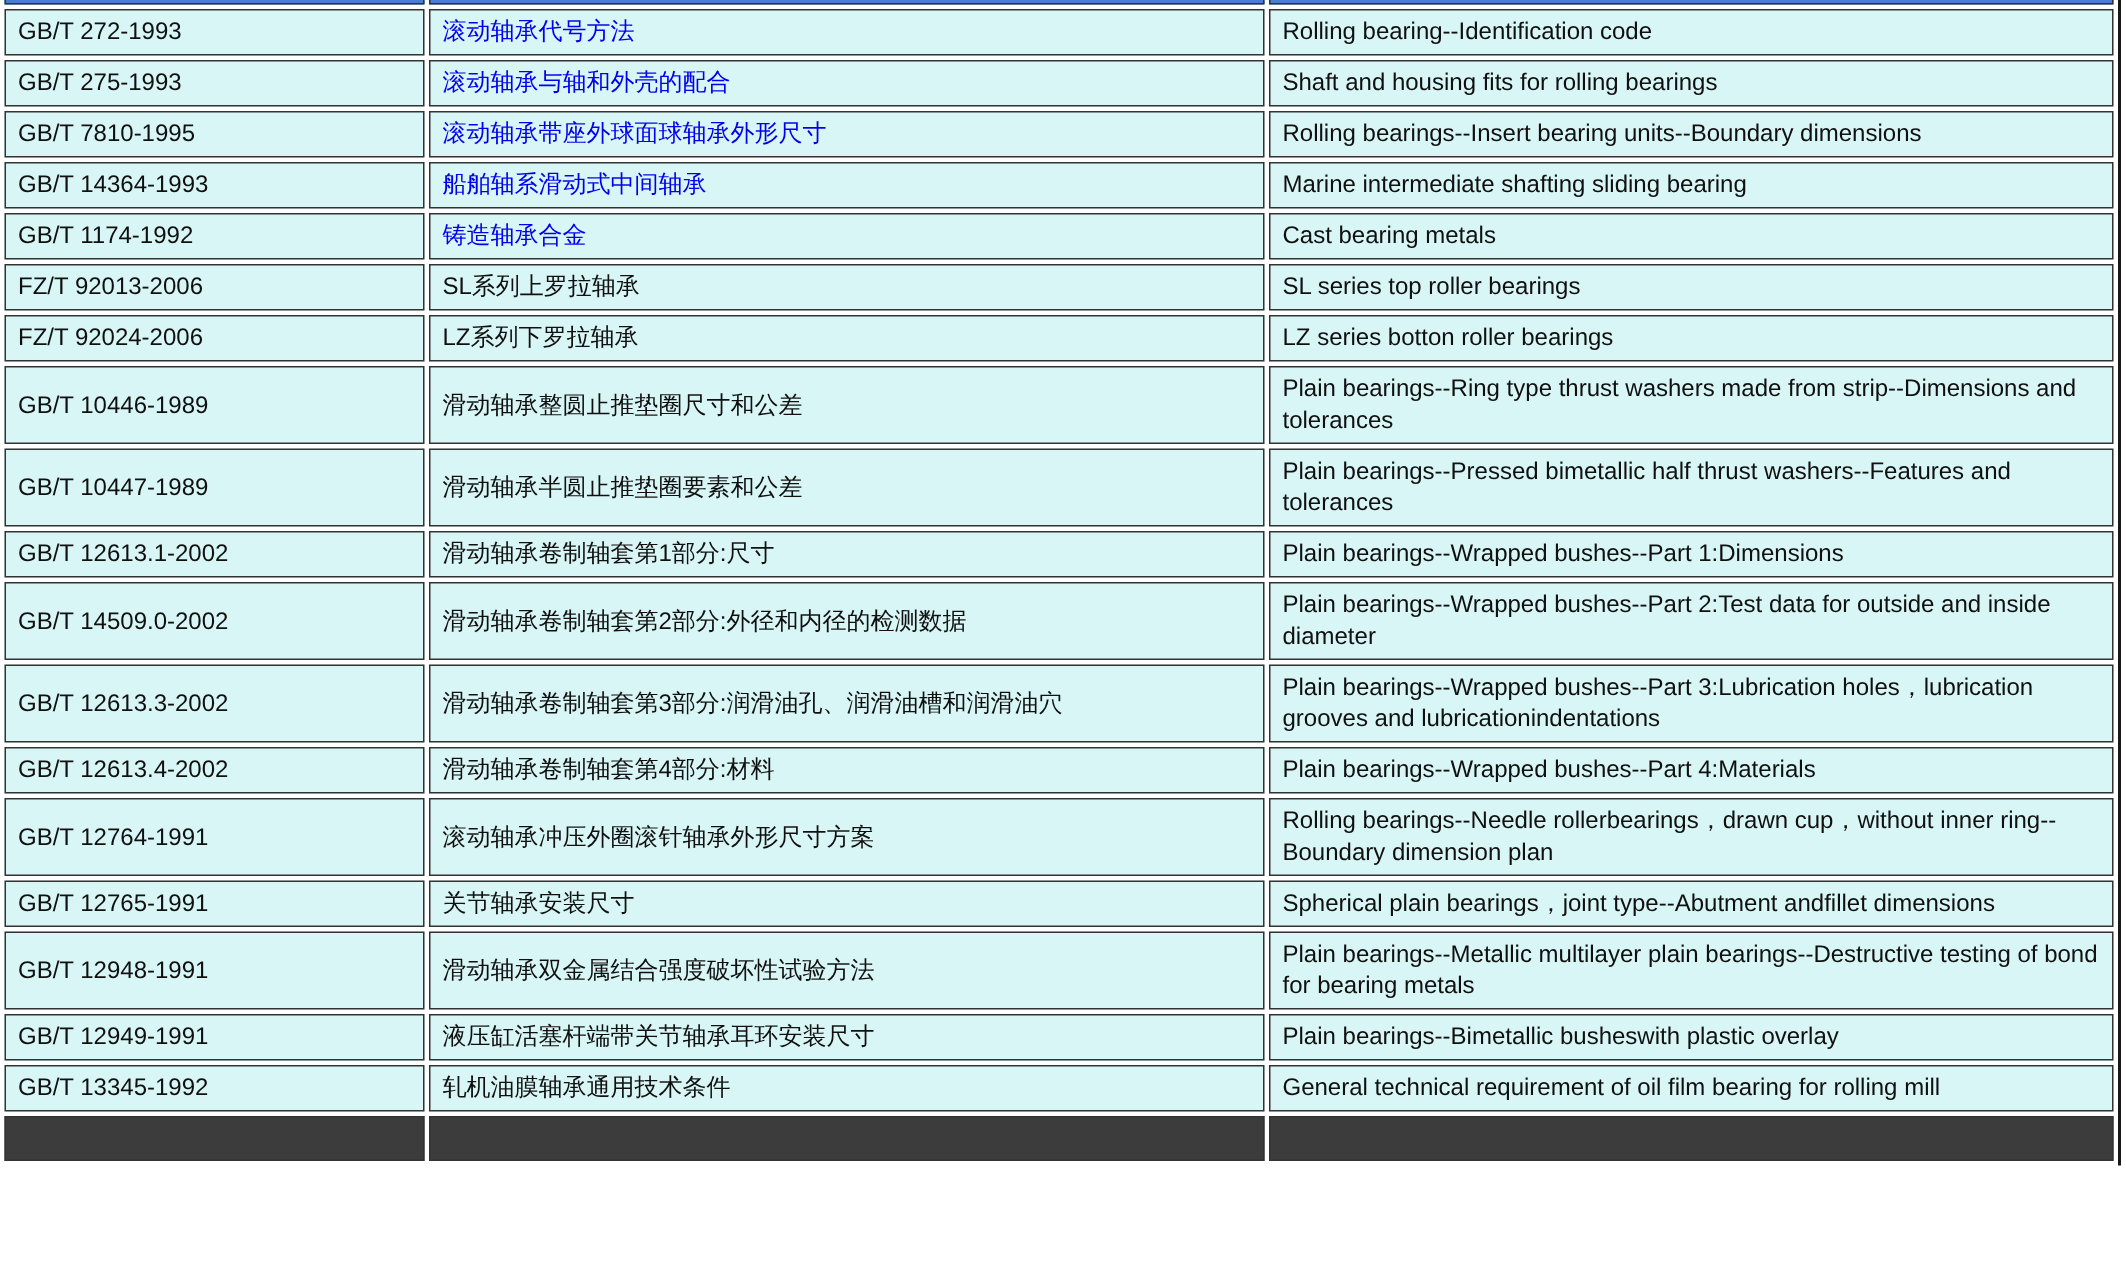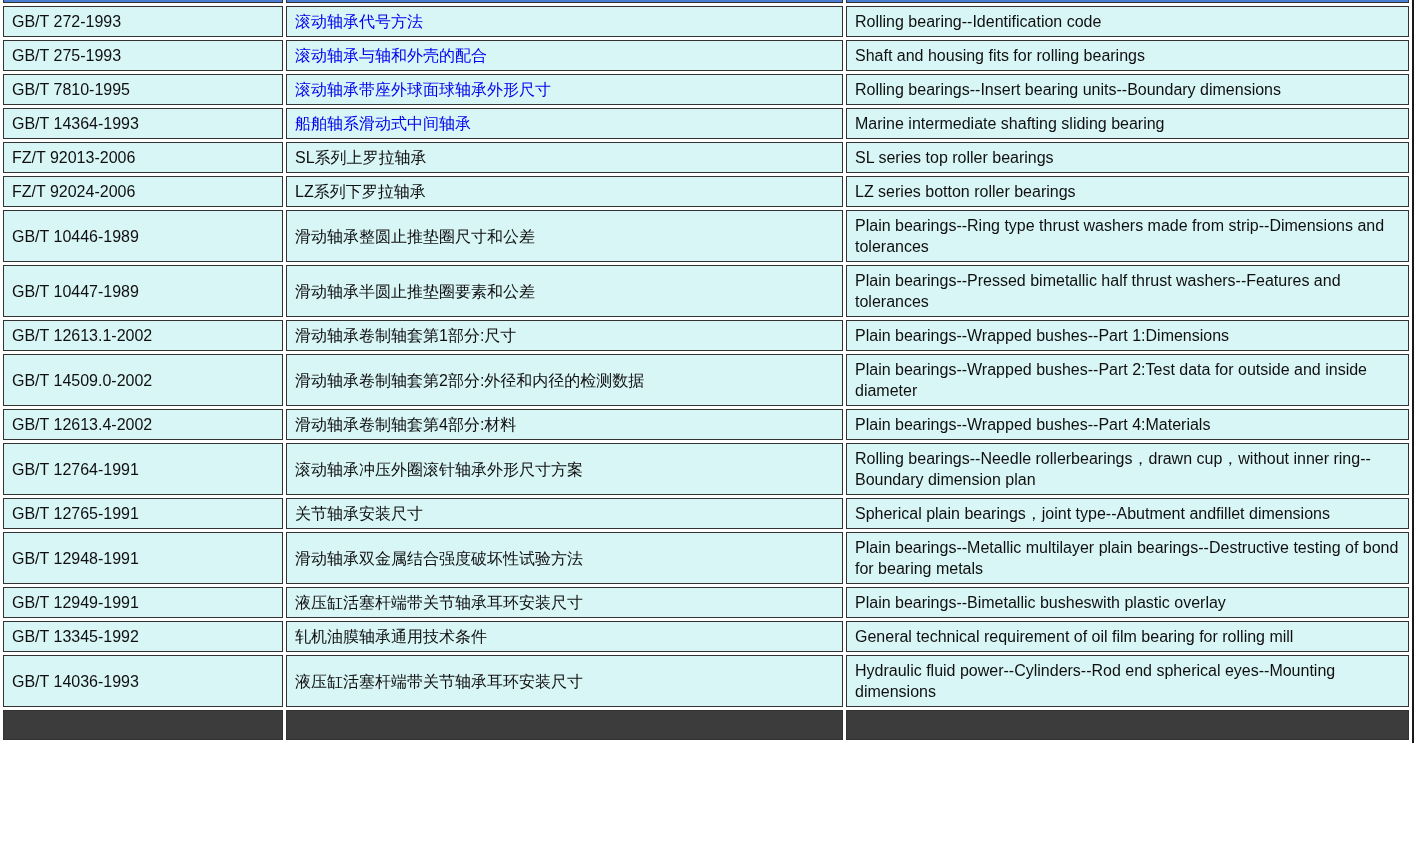--- a/index.html
+++ b/index.html
@@ -91,20 +91,25 @@
           <td><span>GB/T 7810-1995</span></td>
           <td><a class="zh-link">滚动轴承带座外球面球轴承外形尺寸</a></td>
           <td><span>Rolling bearings--Insert bearing units--Boundary dimensions</span></td>
         </tr>
         <tr>
           <td><span>GB/T 14364-1993</span></td>
           <td><a class="zh-link">船舶轴系滑动式中间轴承</a></td>
           <td><span>Marine intermediate shafting sliding bearing</span></td>
         </tr>
         <tr>
+          <td><span>GB/T 1174-1992</span></td>
+          <td><a class="zh-link">铸造轴承合金</a></td>
+          <td><span>Cast bearing metals</span></td>
+        </tr>
+        <tr>
           <td><span>FZ/T 92013-2006</span></td>
           <td><span>SL系列上罗拉轴承</span></td>
           <td><span>SL series top roller bearings</span></td>
         </tr>
         <tr>
           <td><span>FZ/T 92024-2006</span></td>
           <td><span>LZ系列下罗拉轴承</span></td>
           <td><span>LZ series botton roller bearings</span></td>
         </tr>
         <tr>
@@ -119,20 +124,25 @@
         </tr>
         <tr>
           <td><span>GB/T 12613.1-2002</span></td>
           <td><span>滑动轴承卷制轴套第1部分:尺寸</span></td>
           <td><span>Plain bearings--Wrapped bushes--Part 1:Dimensions</span></td>
         </tr>
         <tr>
           <td><span>GB/T 14509.0-2002</span></td>
           <td><span>滑动轴承卷制轴套第2部分:外径和内径的检测数据</span></td>
           <td><span>Plain bearings--Wrapped bushes--Part 2:Test data for outside and inside diameter</span></td>
+        </tr>
+        <tr>
+          <td><span>GB/T 12613.3-2002</span></td>
+          <td><span>滑动轴承卷制轴套第3部分:润滑油孔、润滑油槽和润滑油穴</span></td>
+          <td><span>Plain bearings--Wrapped bushes--Part 3:Lubrication holes，lubrication grooves and lubricationindentations</span></td>
         </tr>
         <tr>
           <td><span>GB/T 12613.4-2002</span></td>
           <td><span>滑动轴承卷制轴套第4部分:材料</span></td>
           <td><span>Plain bearings--Wrapped bushes--Part 4:Materials</span></td>
         </tr>
         <tr>
           <td><span>GB/T 12764-1991</span></td>
           <td><span>滚动轴承冲压外圈滚针轴承外形尺寸方案</span></td>
           <td><span>Rolling bearings--Needle rollerbearings，drawn cup，without inner ring--Boundary dimension plan</span></td>
@@ -150,25 +160,20 @@
         <tr>
           <td><span>GB/T 12949-1991</span></td>
           <td><span>液压缸活塞杆端带关节轴承耳环安装尺寸</span></td>
           <td><span>Plain bearings--Bimetallic busheswith plastic overlay</span></td>
         </tr>
         <tr>
           <td><span>GB/T 13345-1992</span></td>
           <td><span>轧机油膜轴承通用技术条件</span></td>
           <td><span>General technical requirement of oil film bearing for rolling mill</span></td>
         </tr>
-        <tr>
-          <td><span>GB/T 14036-1993</span></td>
-          <td><span>液压缸活塞杆端带关节轴承耳环安装尺寸</span></td>
-          <td><span>Hydraulic fluid power--Cylinders--Rod end spherical eyes--Mounting dimensions</span></td>
-        </tr>
 
         <tr class="partial-bottom">
           <td></td>
           <td></td>
           <td></td>
         </tr>
       </tbody>
     </table>
   </div>
 </div>

